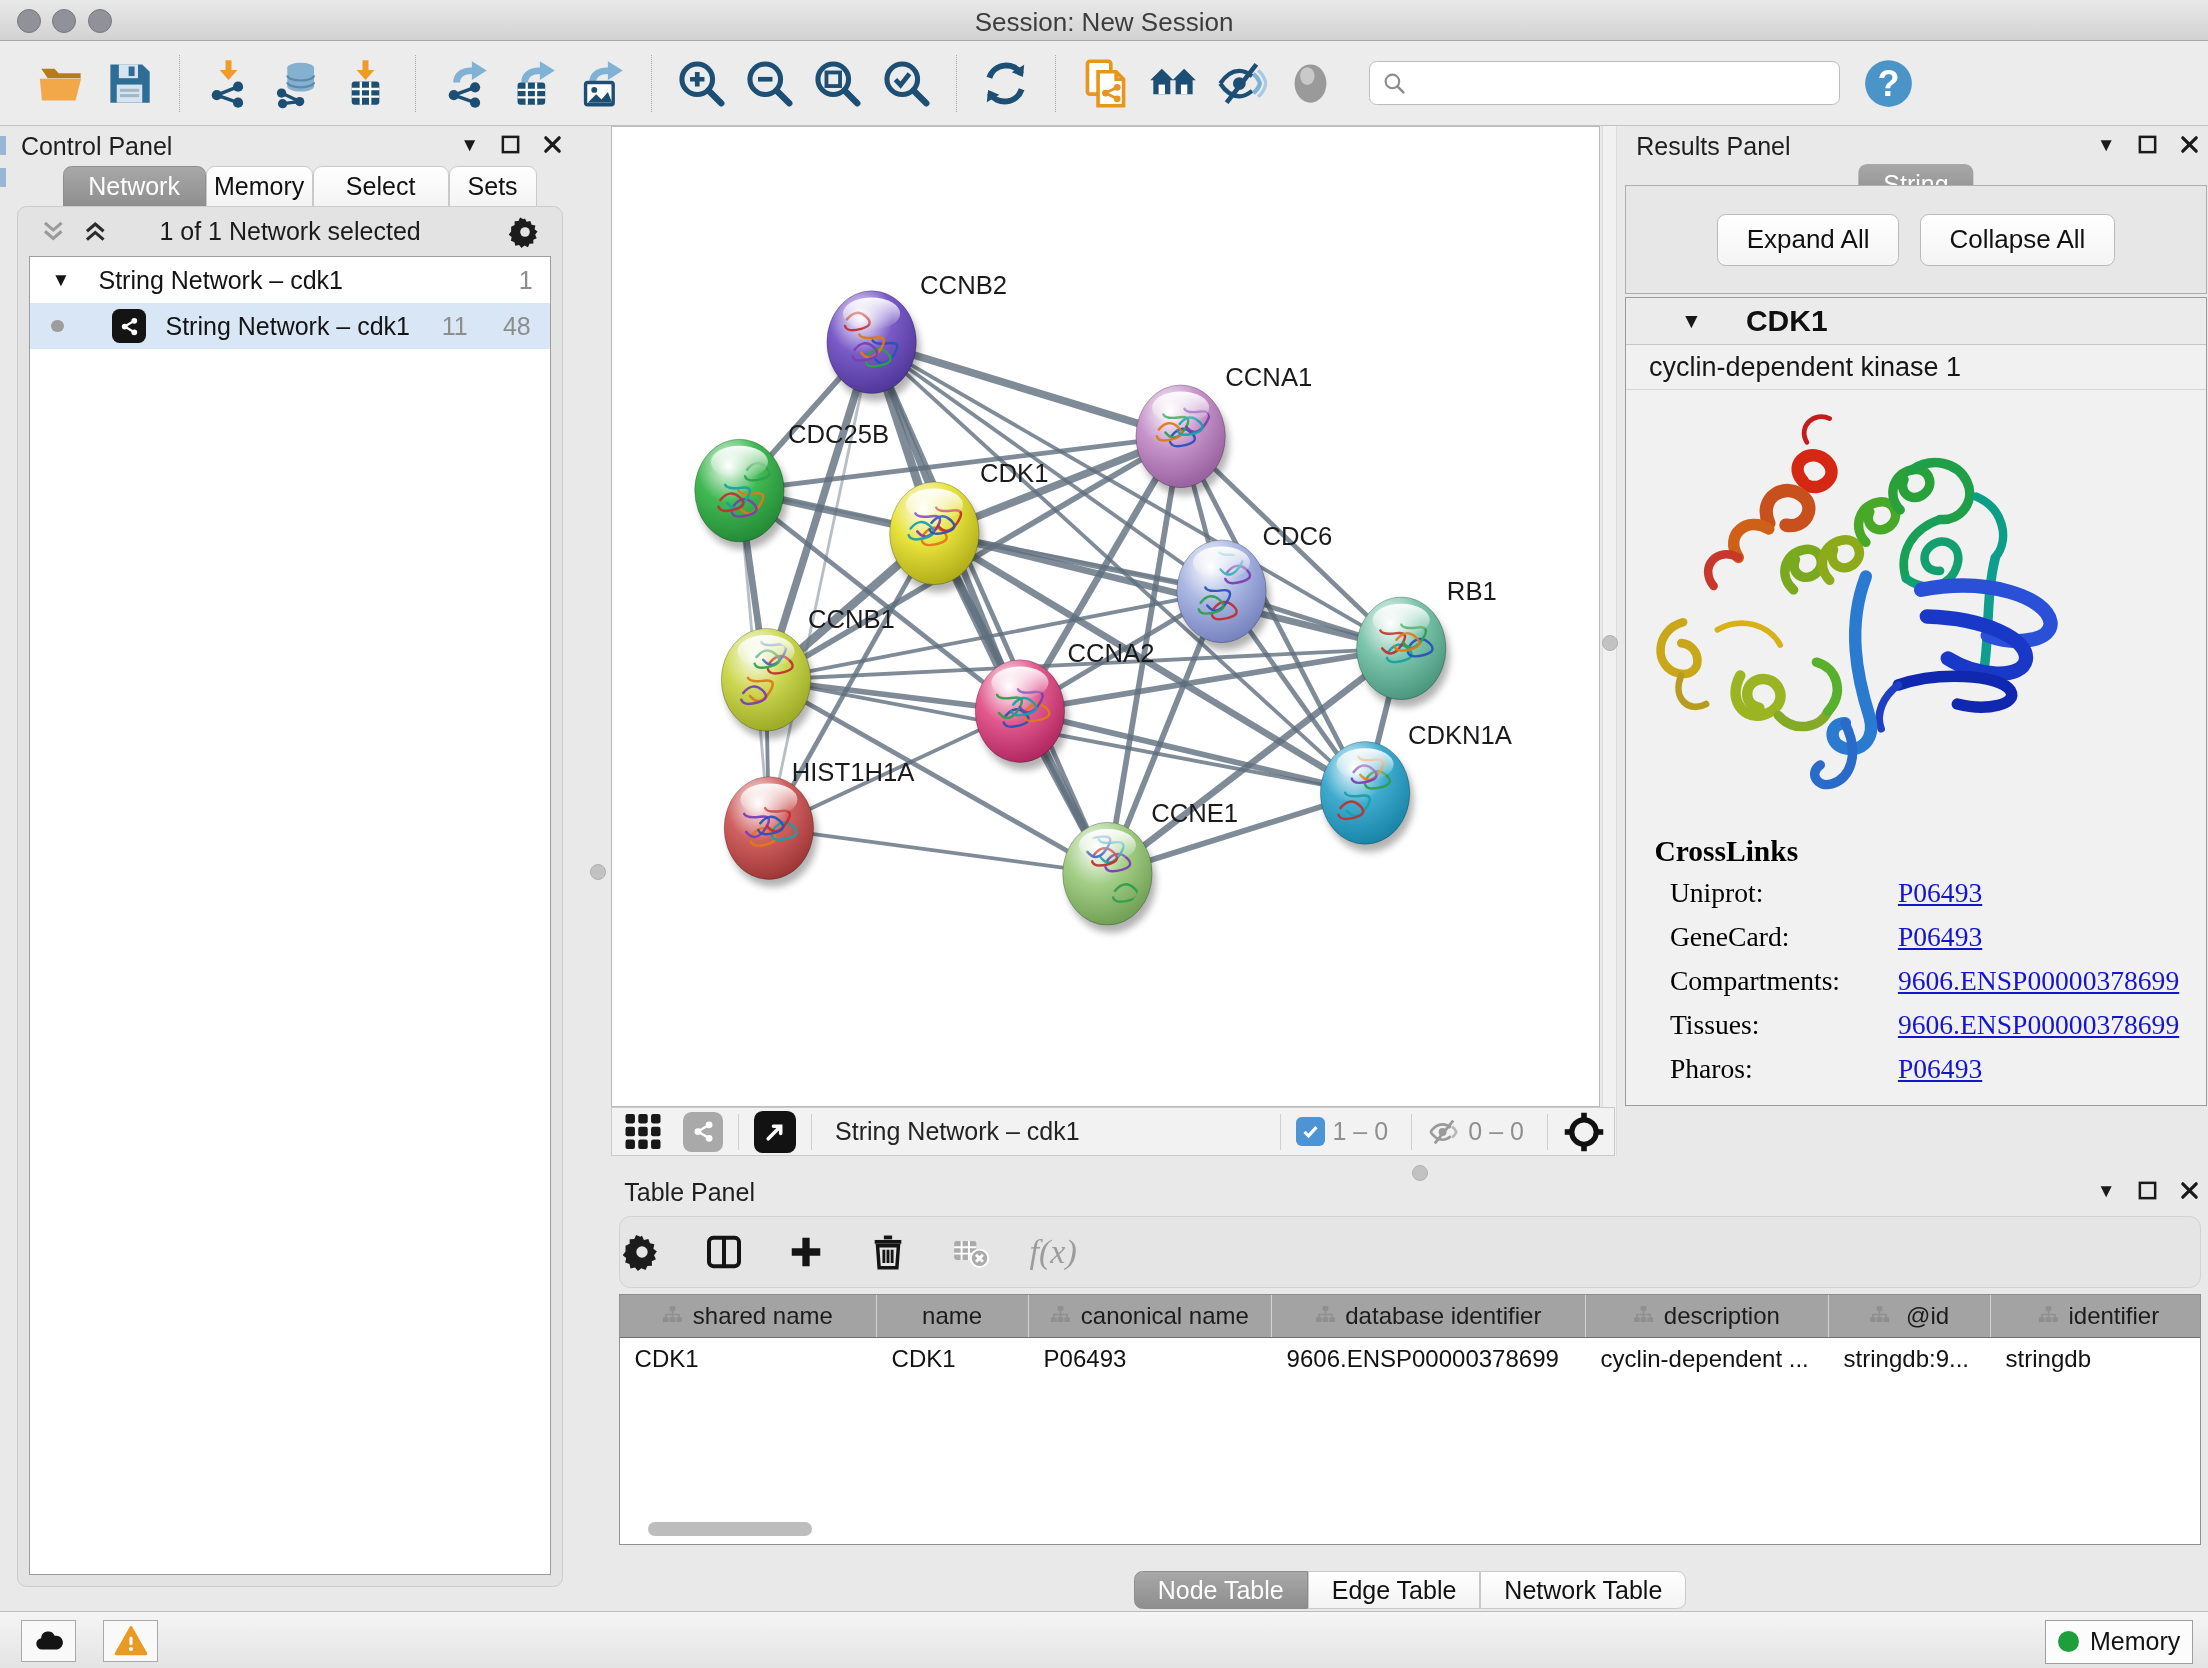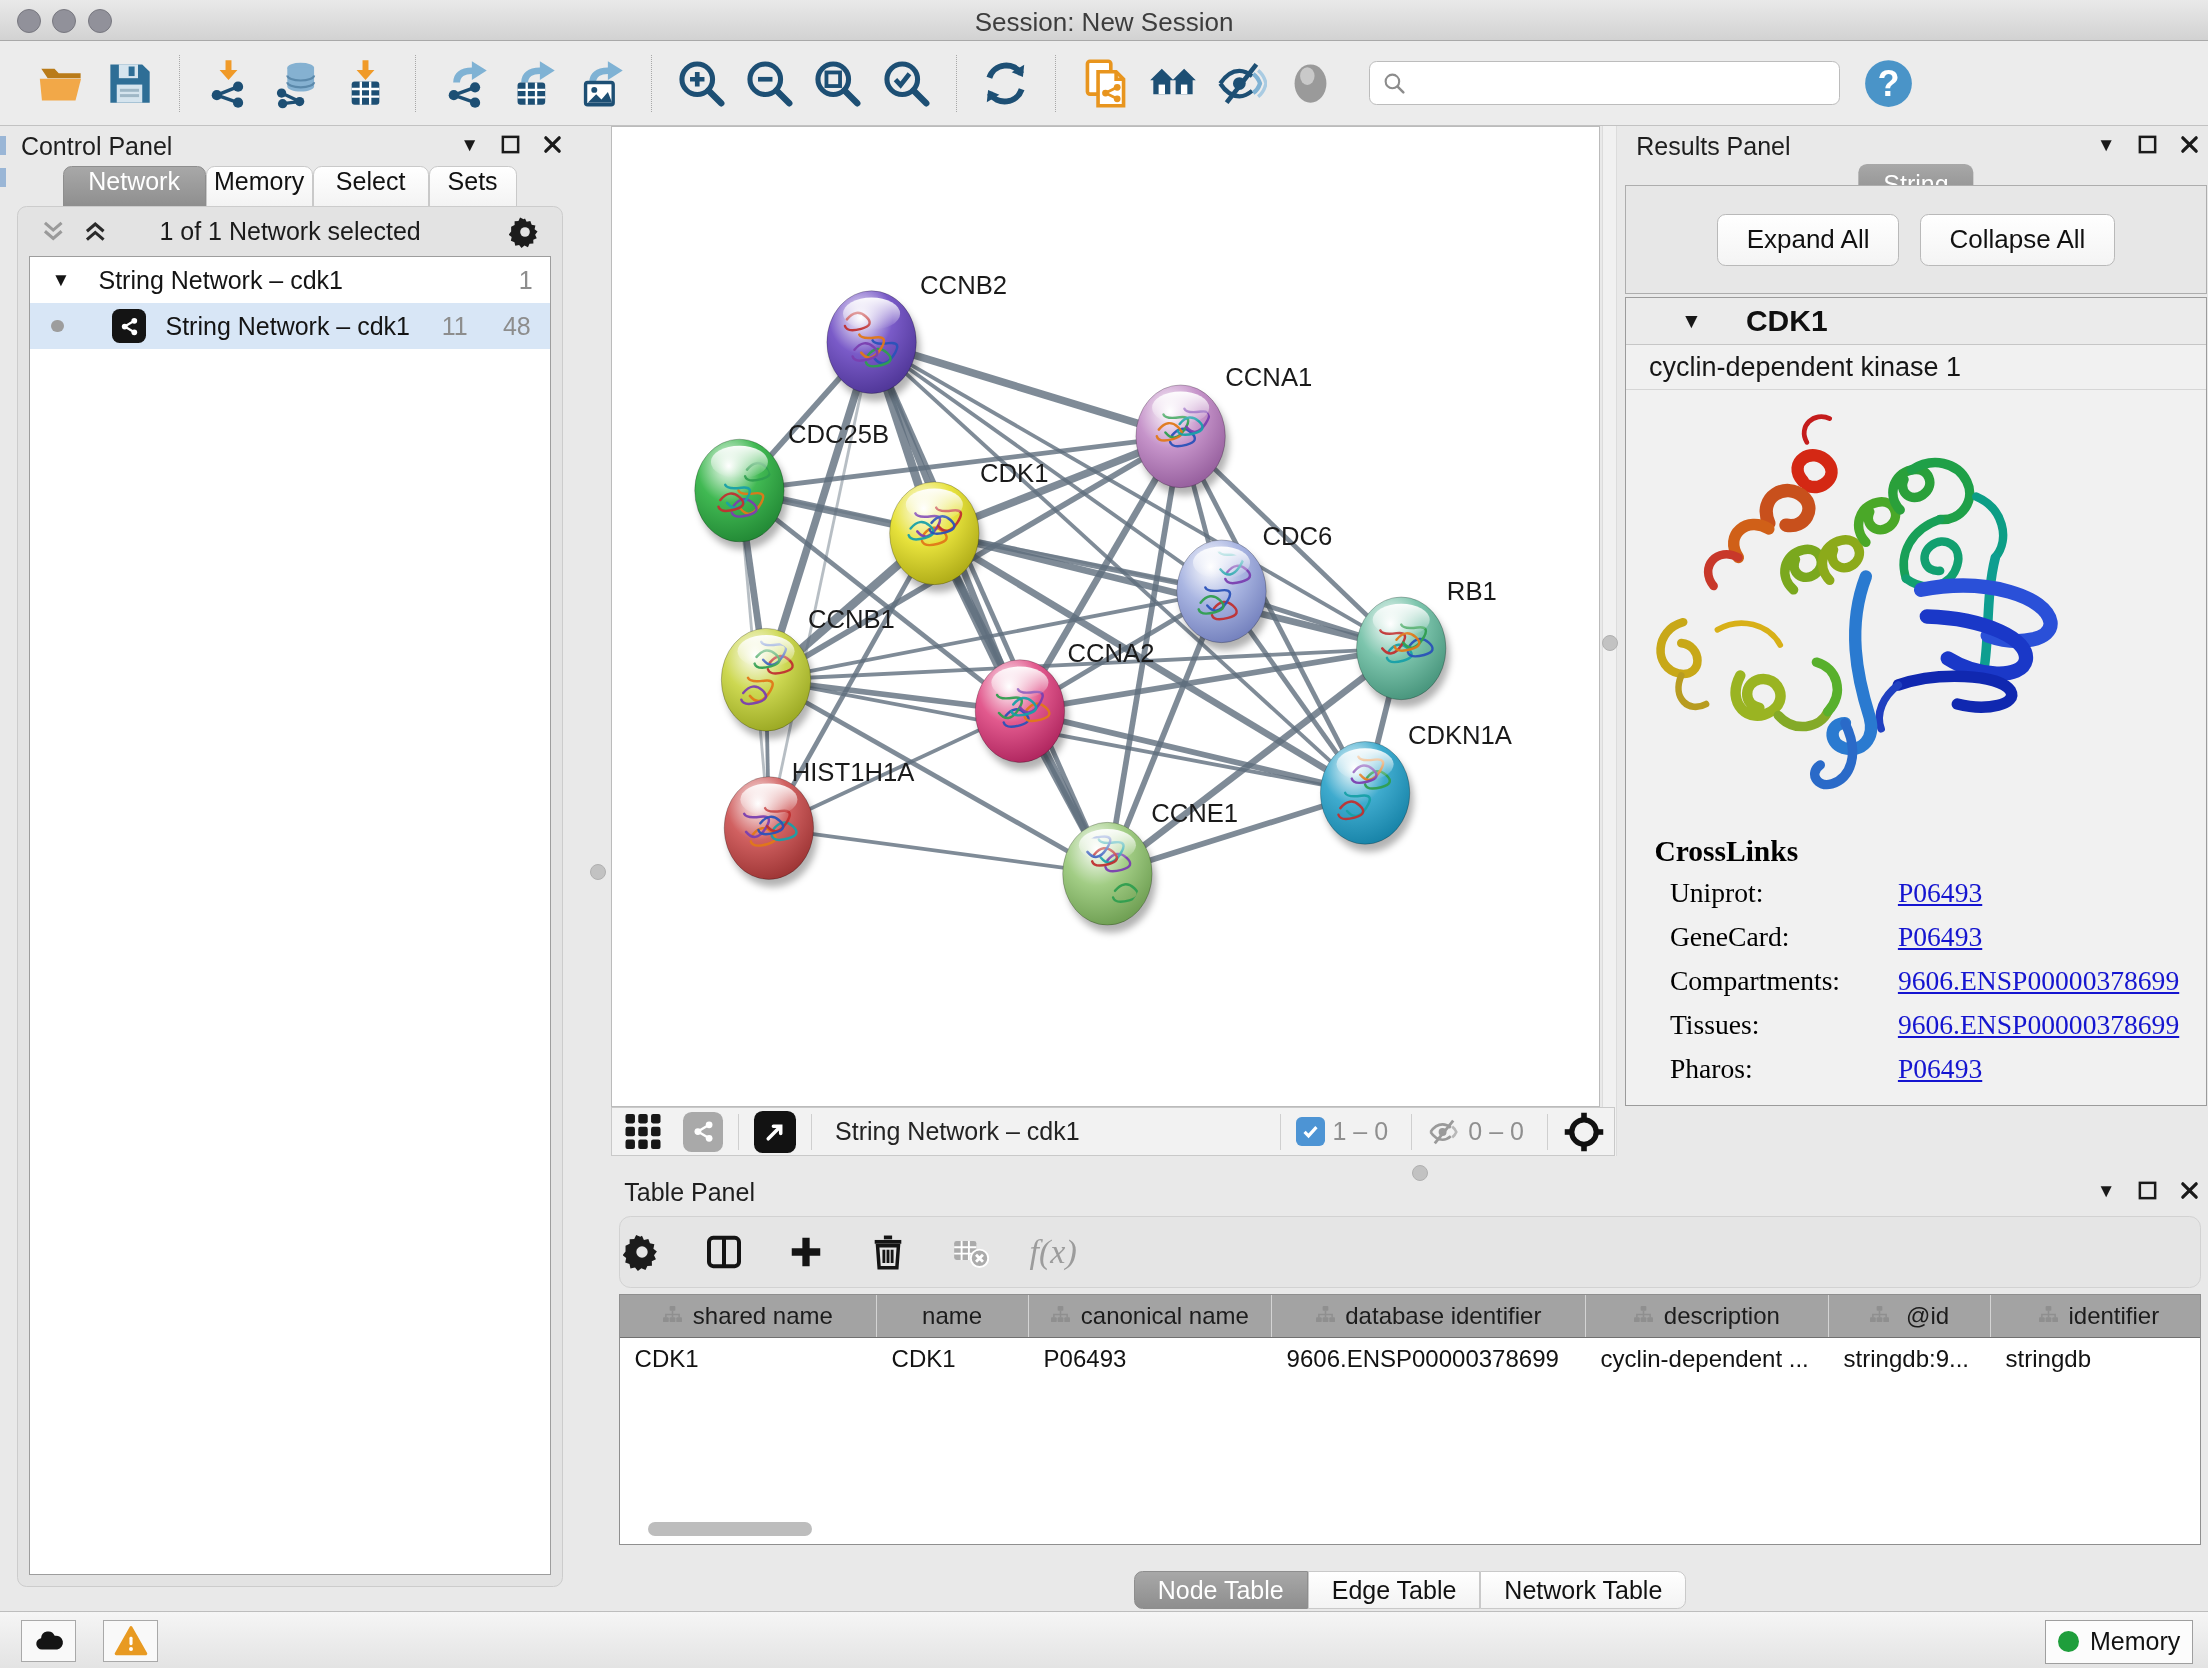--- a/index.html
+++ b/index.html
@@ -24,21 +24,21 @@
   
   .main{position:absolute;left:0;top:126px;width:2208px;height:1486px;}
   .edge-tick{position:absolute;left:0;width:5.7px;height:19px;background:#9ab6d6;}
   .panel-head{height:36px;position:relative;}
   .panel-head .ptitle{position:absolute;left:13.3px;top:5.7px;font-size:25px;color:#1e1e1e;}
   .winicons{position:absolute;right:9.5px;top:7.6px;display:flex;align-items:center;gap:21px;}
   .winicons .tri{font-size:19px;color:#1a1a1a;line-height:1;}
   
   .cpanel{position:absolute;left:7.6px;top:0;width:565px;height:1467px;}
   .tabs-row{display:flex;margin-left:55px;margin-top:3.8px;}
-  .tab{height:42px;display:flex;align-items:flex-start;justify-content:center;font-size:25px;
+  .tab{height:42px;display:flex;align-items:center;justify-content:center;font-size:25px;
     background:linear-gradient(#ffffff,#f3f3f3);border:1px solid #c9c9c9;color:#111;
     border-radius:8.6px 8.6px 0 0;box-sizing:border-box;}
   .tab.sel{background:linear-gradient(#a8a8a8,#8e8e8e);color:#fff;border-color:#8e8e8e;}
   .cp-card{position:absolute;left:9.5px;right:9.5px;top:80px;bottom:5.7px;background:#e3e3e3;
     border:1px solid #cccccc;border-radius:9.5px;display:flex;flex-direction:column;}
   .cp-status{height:49px;position:relative;display:flex;align-items:center;}
   .cp-status .stext{position:absolute;left:0;right:0;text-align:center;font-size:25px;color:#1b1b1b;}
   .netlist{flex:1;margin:0 11.4px 11.4px;background:#fff;border:1.9px solid #9d9d9d;overflow:hidden;}
   .netrow{height:46px;display:flex;align-items:center;position:relative;font-size:25px;color:#141414;}
   .netrow .cnt{color:#8d8d8d;}
@@ -312,21 +312,21 @@
             </svg>
         </span>
       </div>
       <div class="tabs-row">
         <div class="tab sel" style="width:143px">
             <span>Network</span>
           </div>
         <div class="tab" style="width:107px">
             <span>Memory</span>
           </div>
-        <div class="tab" style="width:116px">
+        <div class="tab" style="width:136px">
             <span>Select</span>
           </div>
         <div class="tab" style="width:88px">
             <span>Sets</span>
           </div>
       </div>
       <div class="cp-card">
         <div class="cp-status">
           <svg width="28.5" height="28.5" viewBox="0 0 24 24" style="position:absolute;left:21px">
             <path d="M5 5l7 6 7-6M5 12l7 6 7-6" fill="none" stroke="#9a9a9a" stroke-width="2.6"></path>

